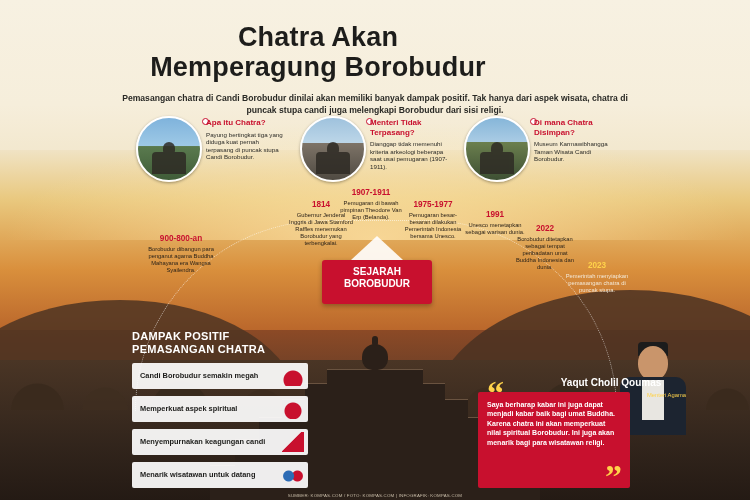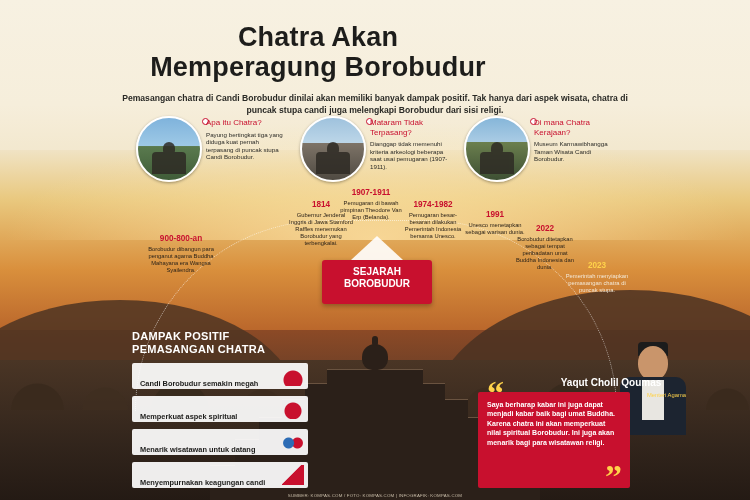--- a/index.html
+++ b/index.html
@@ -78,21 +78,21 @@
   .card .thumb{
     position:absolute;left:0;top:0;width:62px;height:62px;border-radius:50%;
     border:2px solid #ffffff;box-shadow:0 1px 3px rgba(0,0,0,.35);overflow:hidden;
   }
   .thumb-a{background:linear-gradient(180deg,#7fb3dc 0%,#9ec9e6 45%,#5a7a4e 46%,#3f5c38 100%);}
   .thumb-b{background:linear-gradient(180deg,#9fc2dd 0%,#bcd6e8 40%,#7d7367 41%,#4f4a42 100%);}
   .thumb-c{background:linear-gradient(180deg,#86b6d9 0%,#a9cbe4 38%,#6b7f4e 39%,#3d4f33 100%);}
   .thumb .silo{position:absolute;left:50%;transform:translateX(-50%);bottom:6px;width:34px;height:22px;background:#2e2b25;border-radius:4px 4px 0 0;opacity:.85;}
   .thumb .silo:after{content:"";position:absolute;left:50%;transform:translateX(-50%);top:-10px;width:12px;height:12px;border-radius:50% 50% 30% 30%;background:#2e2b25;}
   .card .ctext{position:absolute;left:70px;top:2px;width:82px;}
-  .ctitle{font-size:8px;font-weight:normal;color:#c8102e;line-height:9.5px;margin-bottom:3px;}
+  .ctitle{font-size:8px;font-weight:bold;color:#c8102e;line-height:9.5px;margin-bottom:3px;}
   .cbody{font-size:6.2px;line-height:7.6px;color:#2b2b27;}
   .dot{position:absolute;left:66px;top:2px;width:5px;height:5px;border-radius:50%;border:1px solid #c8102e;background:#fff;}
 
   
   .timeline{position:absolute;left:0;top:186px;width:750px;height:150px;}
   .arc{
     position:absolute;left:135px;top:34px;width:480px;height:190px;
     border:1.6px dotted rgba(255,255,255,.55);border-bottom:none;
     border-radius:240px 240px 0 0;
   }
@@ -122,21 +122,21 @@
     position:absolute;left:50%;transform:translateX(-50%);top:-24px;
     width:0;height:0;border-left:26px solid transparent;border-right:26px solid transparent;border-bottom:24px solid #ffffff;opacity:.9;
   }
 
   
   .dampak{position:absolute;left:132px;top:330px;width:200px;}
   .dampak h3{margin:0;font-size:11px;line-height:13px;font-weight:bold;color:#ffffff;letter-spacing:.3px;}
   .bar{
     position:relative;margin-top:7px;height:26px;width:176px;
     background:rgba(255,255,255,.92);border-radius:2px;
-    display:flex;align-items:flex-end;padding:0 30px 0 8px;box-sizing:border-box;
+    display:flex;align-items:center;padding:0 30px 0 8px;box-sizing:border-box;
   }
   .bar span{font-size:7.4px;line-height:8.6px;color:#1d1d1b;font-weight:bold;}
   .bar .bicon{position:absolute;right:4px;top:3px;width:22px;height:20px;}
   .ic-stupa{background:radial-gradient(circle at 50% 70%, #c8102e 0 9px, transparent 10px);}
   .ic-pray{background:radial-gradient(circle at 50% 60%, #c8102e 0 8px, transparent 9px);}
   .ic-tri{background:linear-gradient(135deg,transparent 45%,#c8102e 46%);}
   .ic-people{background:radial-gradient(circle at 30% 55%, #2d6cb5 0 5px, transparent 6px),radial-gradient(circle at 70% 55%, #c8102e 0 5px, transparent 6px);}
 
   
   .quote{
@@ -201,32 +201,32 @@
         <div class="cbody">Payung bertingkat tiga yang diduga kuat pernah terpasang di puncak stupa Candi Borobudur.</div>
       </div>
     </div>
 
     <div class="card c2">
       <div class="thumb thumb-b">
           <div class="silo"></div>
         </div>
       <div class="dot"></div>
       <div class="ctext">
-        <div class="ctitle">Mataram Tidak Terpasang?</div>
+        <div class="ctitle">Menteri Tidak Terpasang?</div>
         <div class="cbody">Dianggap tidak memenuhi kriteria arkeologi beberapa saat usai pemugaran (1907-1911).</div>
       </div>
     </div>
 
     <div class="card c3">
       <div class="thumb thumb-c">
           <div class="silo"></div>
         </div>
       <div class="dot"></div>
       <div class="ctext">
-        <div class="ctitle">Di mana Chatra Kerajaan?</div>
+        <div class="ctitle">Di mana Chatra Disimpan?</div>
         <div class="cbody">Museum Karmawibhangga Taman Wisata Candi Borobudur.</div>
       </div>
     </div>
 
   </div>
 
   <div class="timeline">
     <div class="arc"></div>
 
     <div class="tnode n1">
@@ -235,21 +235,21 @@
     </div>
     <div class="tnode n3">
       <div class="tyear">1814</div>
       <div class="tbody">Gubernur Jenderal Inggris di Jawa Stamford Raffles menemukan Borobudur yang terbengkalai.</div>
     </div>
     <div class="tnode n4">
       <div class="tyear">1907-1911</div>
       <div class="tbody">Pemugaran di bawah pimpinan Theodore Van Erp (Belanda).</div>
     </div>
     <div class="tnode n5">
-      <div class="tyear">1974-1982</div>
+      <div class="tyear">1975-1977</div>
       <div class="tbody">Pemugaran besar-besaran dilakukan Pemerintah Indonesia bersama Unesco.</div>
     </div>
     <div class="tnode n6">
       <div class="tyear">1991</div>
       <div class="tbody">Unesco menetapkan sebagai warisan dunia.</div>
     </div>
     <div class="tnode n7">
       <div class="tyear">2022</div>
       <div class="tbody">Borobudur ditetapkan sebagai tempat peribadatan umat Buddha Indonesia dan dunia.</div>
     </div>
@@ -273,26 +273,26 @@
 
     <div class="bar">
       <span>Candi Borobudur semakin megah</span>
       <div class="bicon ic-stupa"></div>
     </div>
     <div class="bar">
       <span>Memperkuat aspek spiritual</span>
       <div class="bicon ic-pray"></div>
     </div>
     <div class="bar">
+      <span>Menyempurnakan keagungan candi</span>
+      <div class="bicon ic-tri"></div>
+    </div>
+    <div class="bar">
       <span>Menarik wisatawan untuk datang</span>
       <div class="bicon ic-people"></div>
-    </div>
-    <div class="bar">
-      <span>Menyempurnakan keagungan candi</span>
-      <div class="bicon ic-tri"></div>
     </div>
   </div>
 
   <div class="person">
     <div class="p-cap"></div>
     <div class="p-head"></div>
     <div class="p-body"></div>
     <div class="p-shirt"></div>
     <div class="p-name">Yaqut Cholil Qoumas</div>
     <div class="p-role">Menteri Agama</div>

